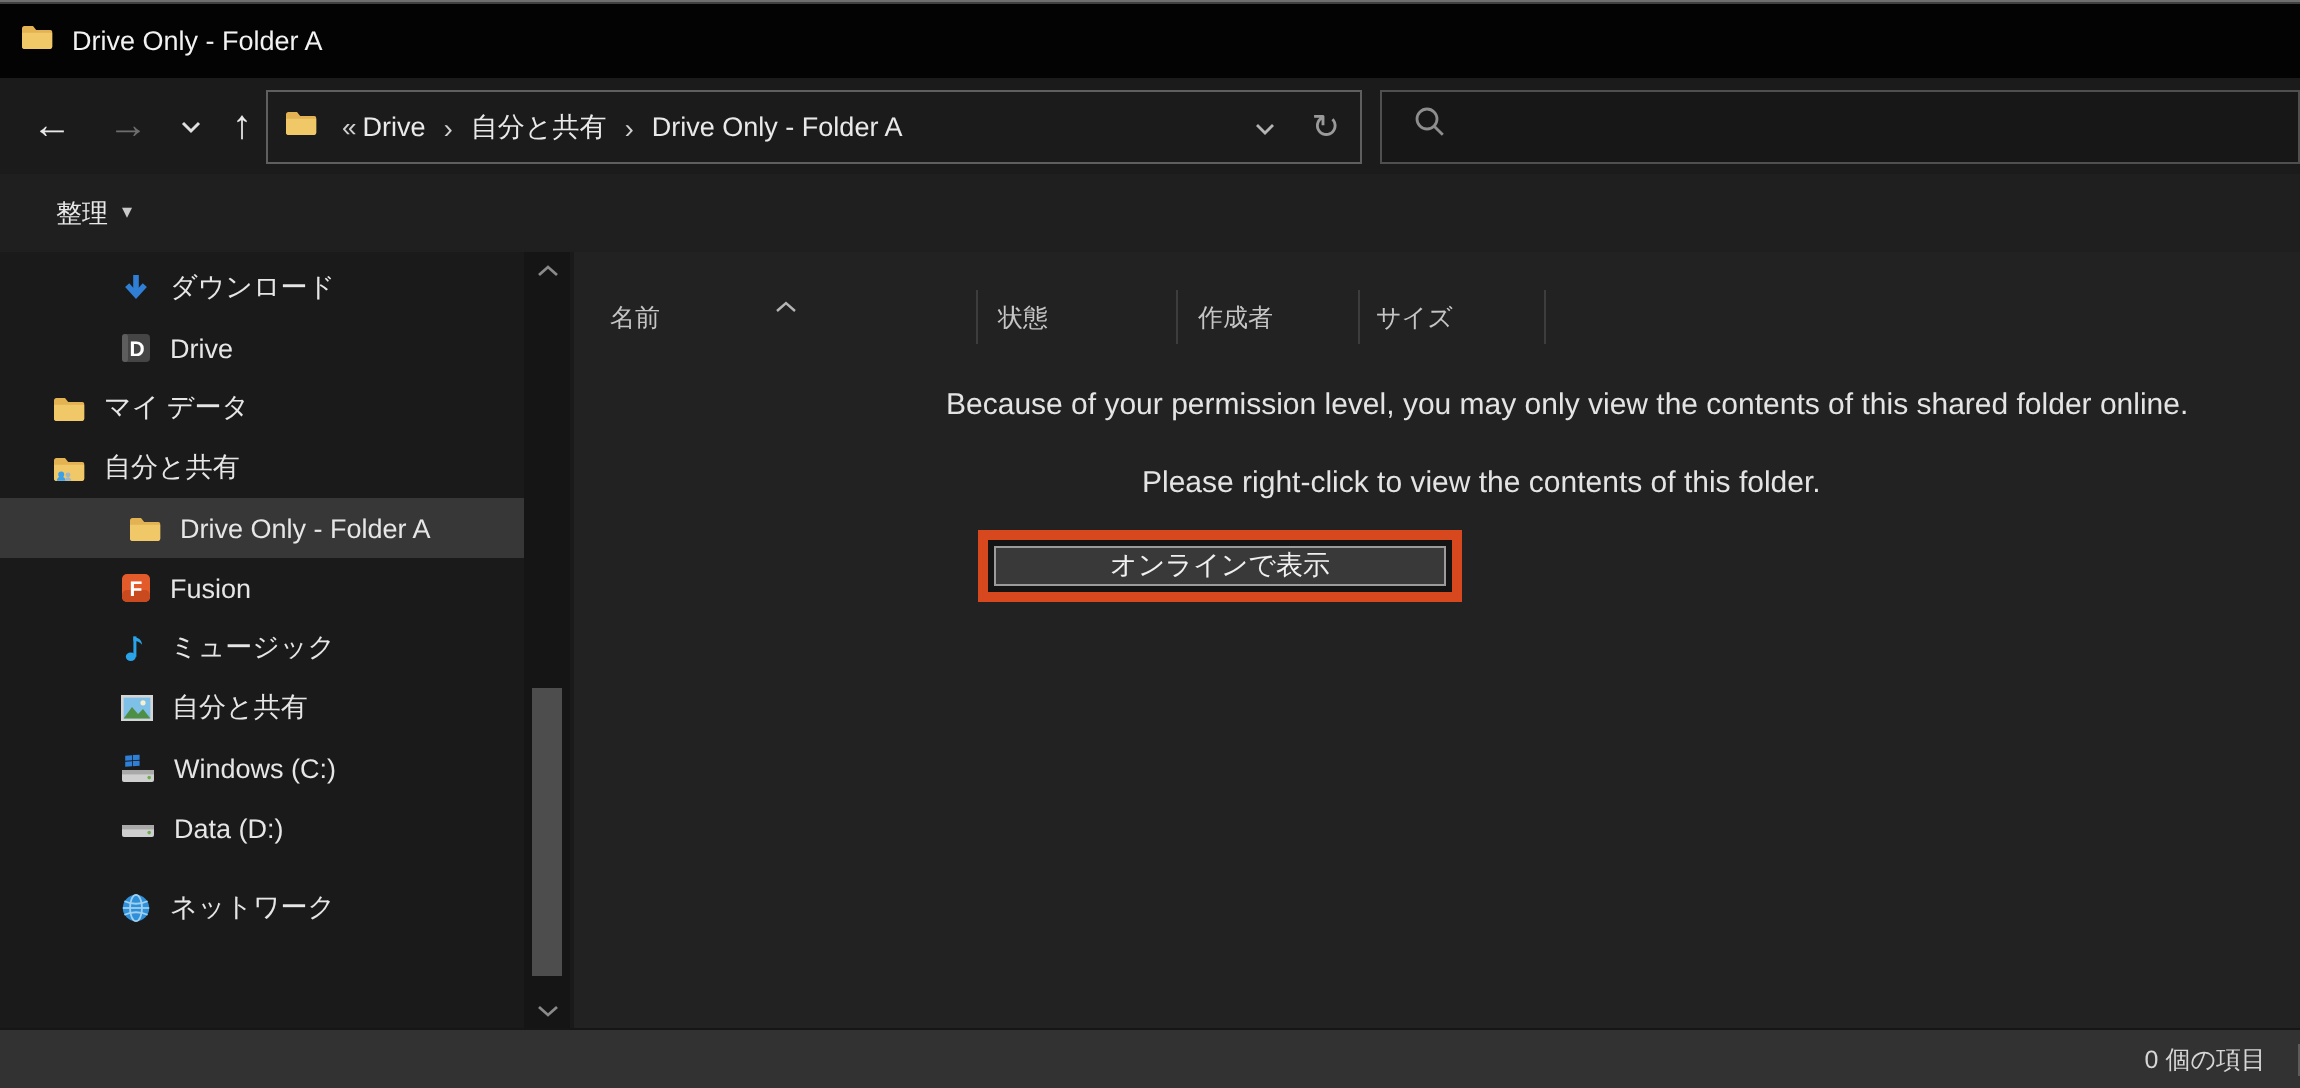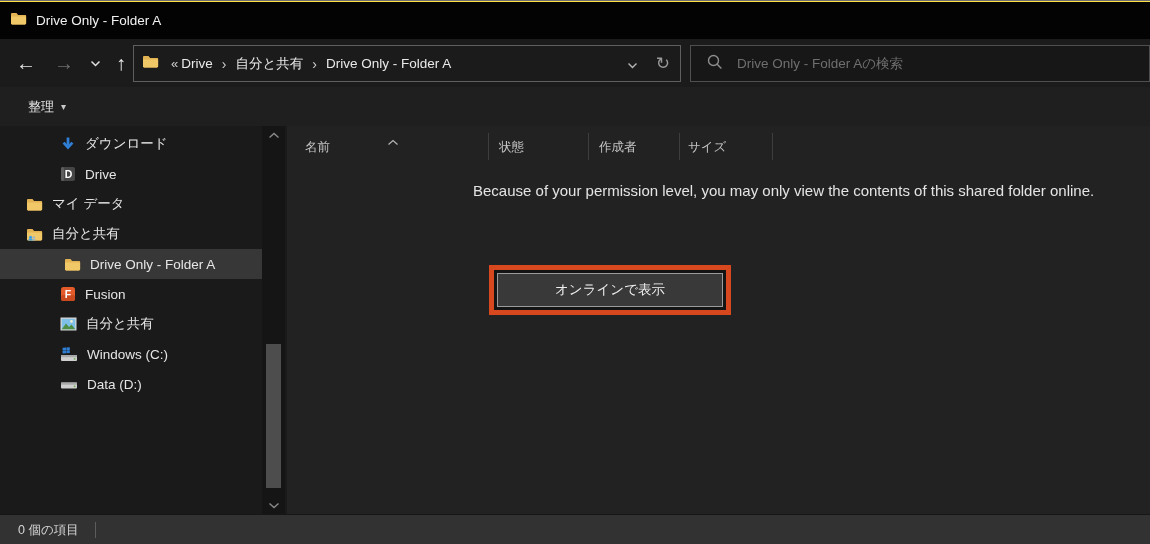--- a/index.html
+++ b/index.html
@@ -1,20 +1,20 @@
 <!DOCTYPE html>
 <html><head>
 <meta charset="utf-8">
 <style>
   * { margin:0; padding:0; box-sizing:border-box; }
   html,body { background:#000; }
   body { font-family:"Liberation Sans","DejaVu Sans",sans-serif; }
   #window {
     position:relative; width:1150px; height:544px; overflow:hidden;
-    background:#fde047; border-top:1px solid #6f6f6f;
+    background:#404040; border-top:1px solid #6f6f6f;
   }
   
   .titlebar { position:absolute; left:0; top:1px; width:1150px; height:37px;
     background:#030303; display:flex; align-items:center; }
   .titlebar .t-icon { margin-left:10px; }
   .titlebar .t-text { color:#f2f2f2; font-size:13.5px; margin-left:9px; }
   
   .navbar { position:absolute; left:0; top:38px; width:1150px; height:48px; background:#1b1b1b; }
   .navbtn { position:absolute; top:0; height:48px; display:flex; align-items:center; justify-content:center;
     color:#e8e8e8; font-size:20px; }
@@ -51,35 +51,35 @@
   .srow.lvl3 { padding-left:64px; }
   .srow.selected { background:#373737; }
   .srow.gap-top { margin-top:10px; }
   .srow .icn { flex:none; display:flex; }
   
   .side-scroll { position:absolute; left:262px; top:0; width:23px; height:388px; background:#151515; }
   .scroll-arrow { position:absolute; left:0; width:23px; height:18px; display:flex; align-items:center; justify-content:center; }
   .scroll-thumb { position:absolute; left:4px; top:218px; width:15px; height:144px; background:#4d4d4d; }
   
   .mainpane { position:relative; width:863px; height:388px; background:#222; }
-  .colhead { position:absolute; top:4px; left:0; width:863px; height:33px; }
+  .colhead { position:absolute; top:16px; left:0; width:863px; height:33px; }
   .col-label { position:absolute; top:9px; color:#c5c5c5; font-size:12.5px; }
   .col-sep { position:absolute; top:3px; width:1px; height:27px; background:#3d3d3d; }
   .sort-caret { position:absolute; left:100px; top:2px; }
-  .msg { position:absolute; color:#e4e4e4; font-size:15px; white-space:nowrap; }
+  .msg { position:absolute; color:#e4e4e4; font-size:15px; white-space:nowrap;margin-top:12px; }
   .msg1 { left:186px; top:56px; }
   .msg2 { left:284px; top:95px; }
-  .hl-box { position:absolute; left:202px; top:139px; width:242px; height:50px;
+  .hl-box { position:absolute; left:202px; top:139px; width:242px; height:36px;
     border:5px solid #d8481f; background:#141414; padding:3px; }
   .online-btn { width:100%; height:100%; background:#393939; border:1px solid #9b9b9b;
     color:#f0f0f0; font-size:13.5px; display:flex; align-items:center; justify-content:center;
     font-family:inherit; cursor:default; }
   
   .statusbar { position:absolute; left:0; top:513px; width:1150px; height:31px; background:#323232;
-    border-top:1px solid #161616; display:flex; align-items:center; }
+    border-top:1px solid #161616; display:flex; align-items:center;justify-content:flex-end; }
   .status-text { color:#d6d6d6; font-size:12.5px; margin-left:18px; }
   .status-div { width:1px; height:16px; background:#5c5c5c; margin-left:16px; }
 </style>
 </head>
 <body>
 
 <div id="window">
 
   <div class="titlebar">
     <span class="t-icon">
@@ -124,21 +124,20 @@
       </span>
     </div>
 
     <div class="searchbox">
       <span class="search-glyph">
         <svg width="16" height="16" viewBox="0 0 16 16">
           <circle cx="6.5" cy="6.5" r="5" stroke="#8d8d8d" stroke-width="1.4" fill="none"></circle>
           <line x1="10.2" y1="10.2" x2="14.4" y2="14.4" stroke="#8d8d8d" stroke-width="1.4"></line>
         </svg>
       </span>
-      <input type="text" placeholder="Drive Only - Folder Aの検索" style="">
     </div>
   </div>
 
   <div class="toolbar">
     <div class="organize">
       <span>整理</span>
       <span class="caret">▾</span>
     </div>
   </div>
 
@@ -206,20 +205,30 @@
           <span class="icn">
             <svg width="16" height="16" viewBox="0 0 16 16">
               <rect x="1" y="1" width="14" height="14" rx="2.5" fill="#e35b2a"></rect>
               <rect x="1" y="9" width="14" height="6" rx="2.5" fill="#c94a1e"></rect>
               <text x="8" y="12" font-size="10.5" font-family="Liberation Sans, sans-serif" font-weight="bold" fill="#ffffff" text-anchor="middle">F</text>
             </svg>
           </span>
           <span>Fusion</span>
         </div>
 
+        <div class="srow lvl1">
+          <span class="icn">
+            <svg width="16" height="16" viewBox="0 0 16 16">
+              <ellipse cx="5.4" cy="12.4" rx="2.5" ry="2.1" fill="#2aa3e8"></ellipse>
+              <rect x="6.7" y="2.2" width="1.5" height="10.2" fill="#2aa3e8"></rect>
+              <path d="M6.7 2.2 c2.6.6 4.3 1.8 4.3 4.2 c-1-1.3-2.5-1.9-4.3-2 z" fill="#2aa3e8"></path>
+            </svg>
+          </span>
+          <span>ミュージック</span>
+        </div>
 
         <div class="srow lvl1">
           <span class="icn">
             <svg width="17" height="14" viewBox="0 0 17 14">
               <rect x="0.5" y="0.5" width="16" height="13" fill="#d5d5d5"></rect>
               <rect x="1.8" y="1.8" width="13.4" height="10.4" fill="#7ec0e8"></rect>
               <path d="M1.8 12.2 L6 6.5 L9 10 L11.5 7.5 L15.2 12.2 z" fill="#4f8f45"></path>
               <circle cx="11.5" cy="4.4" r="1.3" fill="#f5f0cf"></circle>
             </svg>
           </span>
@@ -246,20 +255,32 @@
           <span class="icn">
             <svg width="18" height="15" viewBox="0 0 18 15">
               <rect x="1" y="5.5" width="16" height="6" rx="1" fill="#cfcfcf"></rect>
               <rect x="1" y="5.5" width="16" height="2.2" fill="#a9a9a9"></rect>
               <circle cx="14.6" cy="9.3" r="0.9" fill="#6fae4f"></circle>
             </svg>
           </span>
           <span>Data (D:)</span>
         </div>
 
+        <div class="srow lvl1 gap-top">
+          <span class="icn">
+            <svg width="16" height="16" viewBox="0 0 16 16">
+              <circle cx="8" cy="8" r="6.6" fill="#2f8fd8"></circle>
+              <ellipse cx="8" cy="8" rx="3" ry="6.6" stroke="#9fd0f0" stroke-width="0.9" fill="none"></ellipse>
+              <line x1="1.4" y1="8" x2="14.6" y2="8" stroke="#9fd0f0" stroke-width="0.9"></line>
+              <path d="M2.2 4.6 c3.6 1.6 8 1.6 11.6 0" stroke="#9fd0f0" stroke-width="0.9" fill="none"></path>
+              <path d="M2.2 11.4 c3.6-1.6 8-1.6 11.6 0" stroke="#9fd0f0" stroke-width="0.9" fill="none"></path>
+            </svg>
+          </span>
+          <span>ネットワーク</span>
+        </div>
 
       </div>
 
       <div class="side-scroll">
         <div class="scroll-arrow" style="top:0;">
           <svg width="12" height="7" viewBox="0 0 12 7">
               <polyline points="1.5,5.5 6,1.5 10.5,5.5" stroke="#8a8a8a" stroke-width="1.4" fill="none"></polyline>
             </svg>
         </div>
         <div class="scroll-thumb"></div>
@@ -282,20 +303,21 @@
         <span class="col-sep" style="left:201px;"></span>
         <span class="col-label" style="left:212px;">状態</span>
         <span class="col-sep" style="left:301px;"></span>
         <span class="col-label" style="left:312px;">作成者</span>
         <span class="col-sep" style="left:392px;"></span>
         <span class="col-label" style="left:401px;">サイズ</span>
         <span class="col-sep" style="left:485px;"></span>
       </div>
 
       <div class="msg msg1">Because of your permission level, you may only view the contents of this shared folder online.</div>
+      <div class="msg msg2">Please right-click to view the contents of this folder.</div>
 
       <div class="hl-box">
         <button class="online-btn">オンラインで表示</button>
       </div>
     </div>
   </div>
 
   <div class="statusbar">
     <span class="status-text">0 個の項目</span>
     <span class="status-div"></span>

